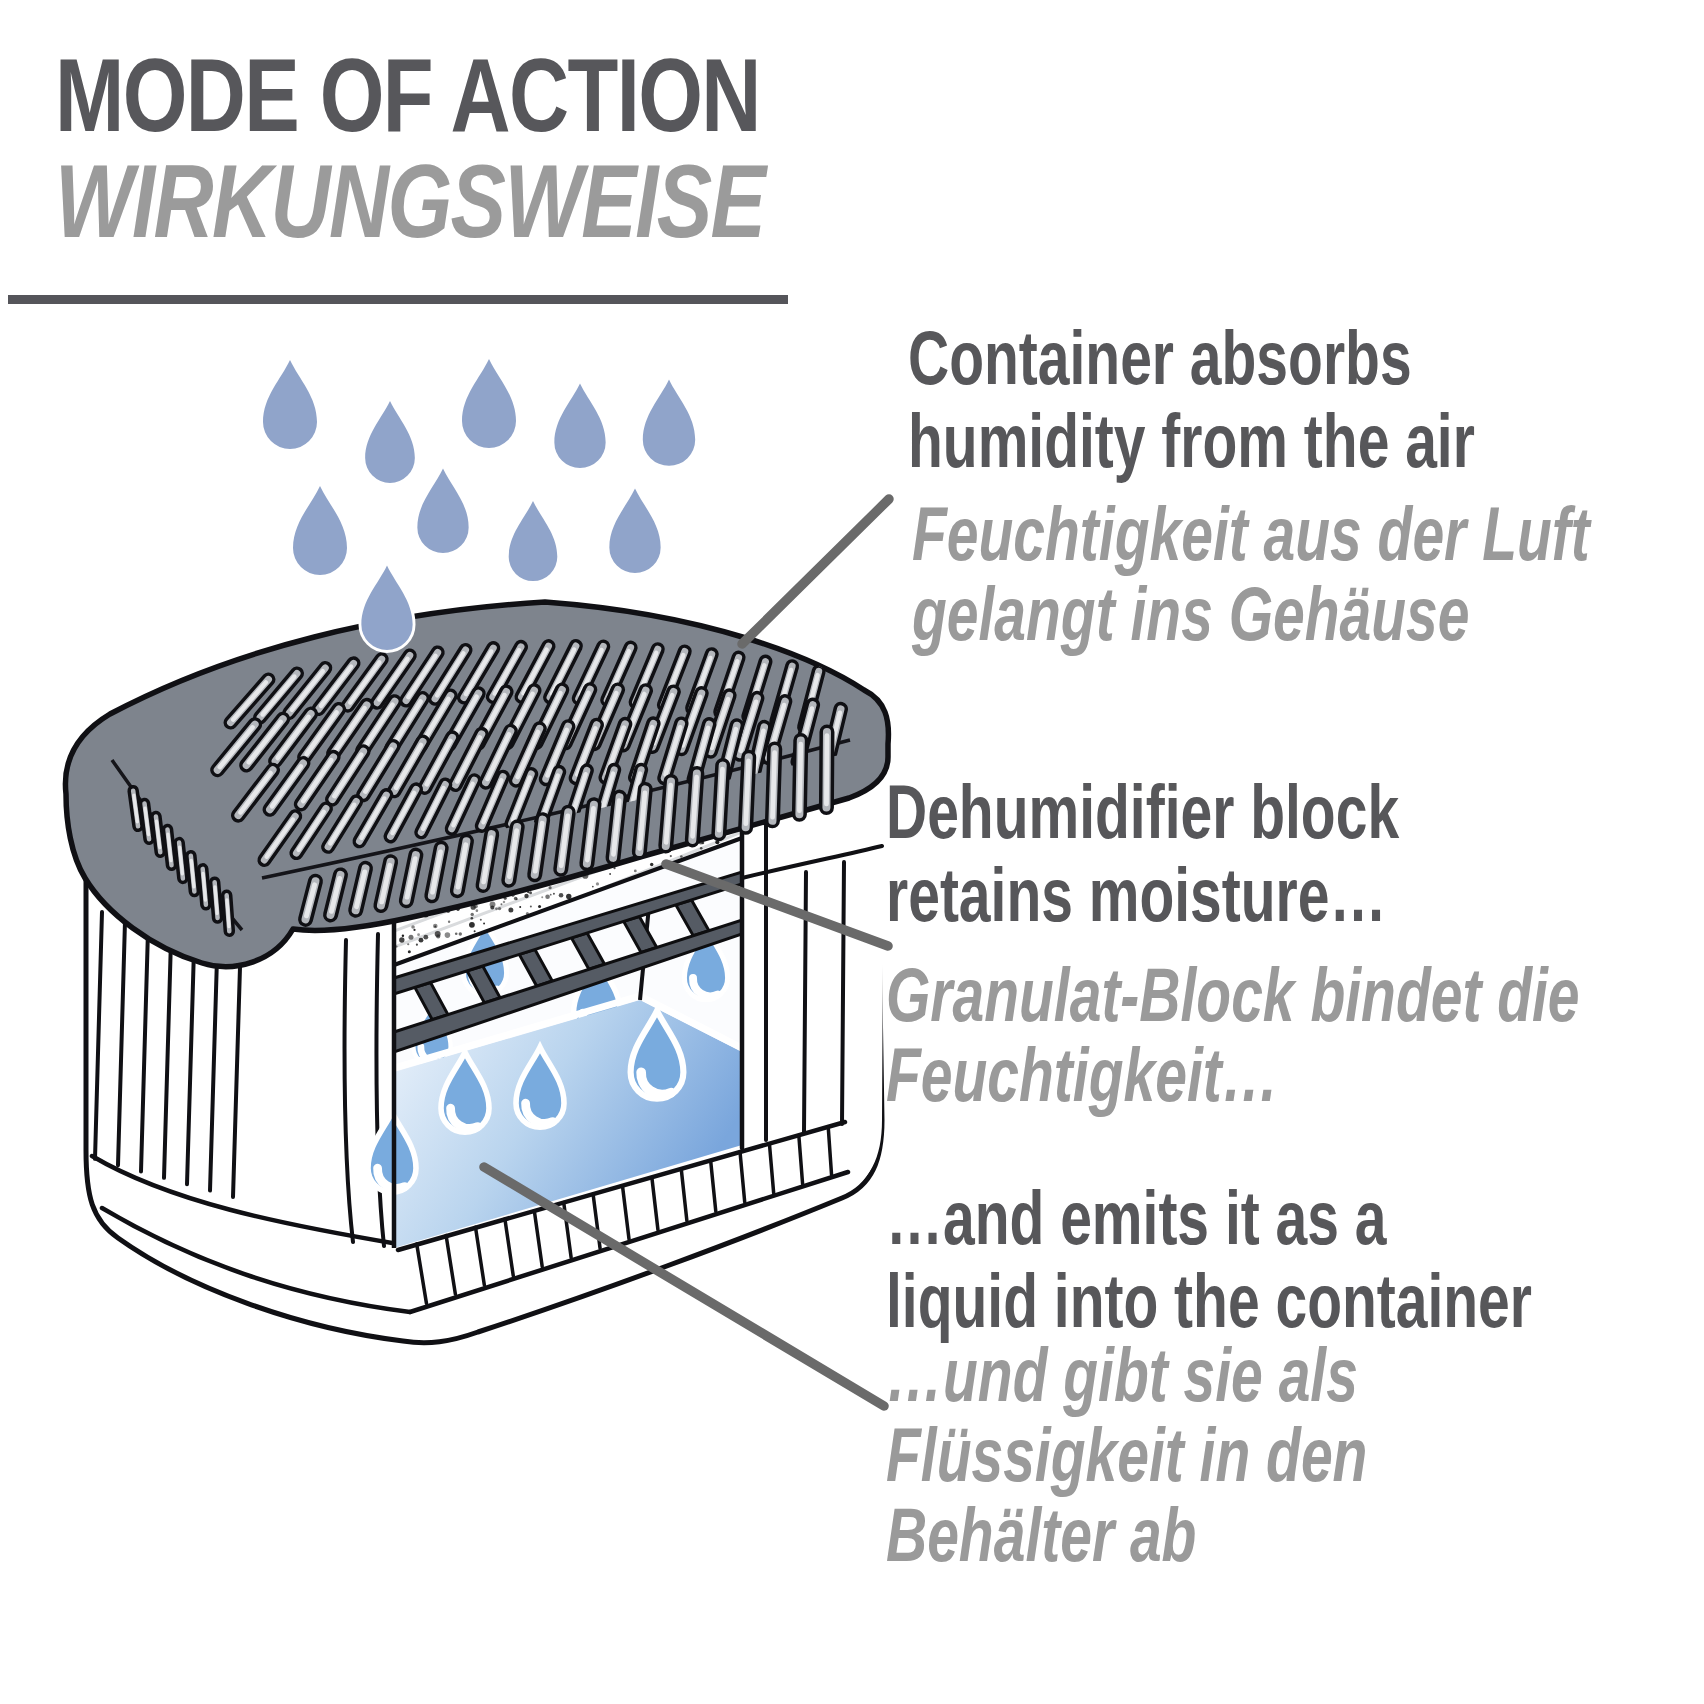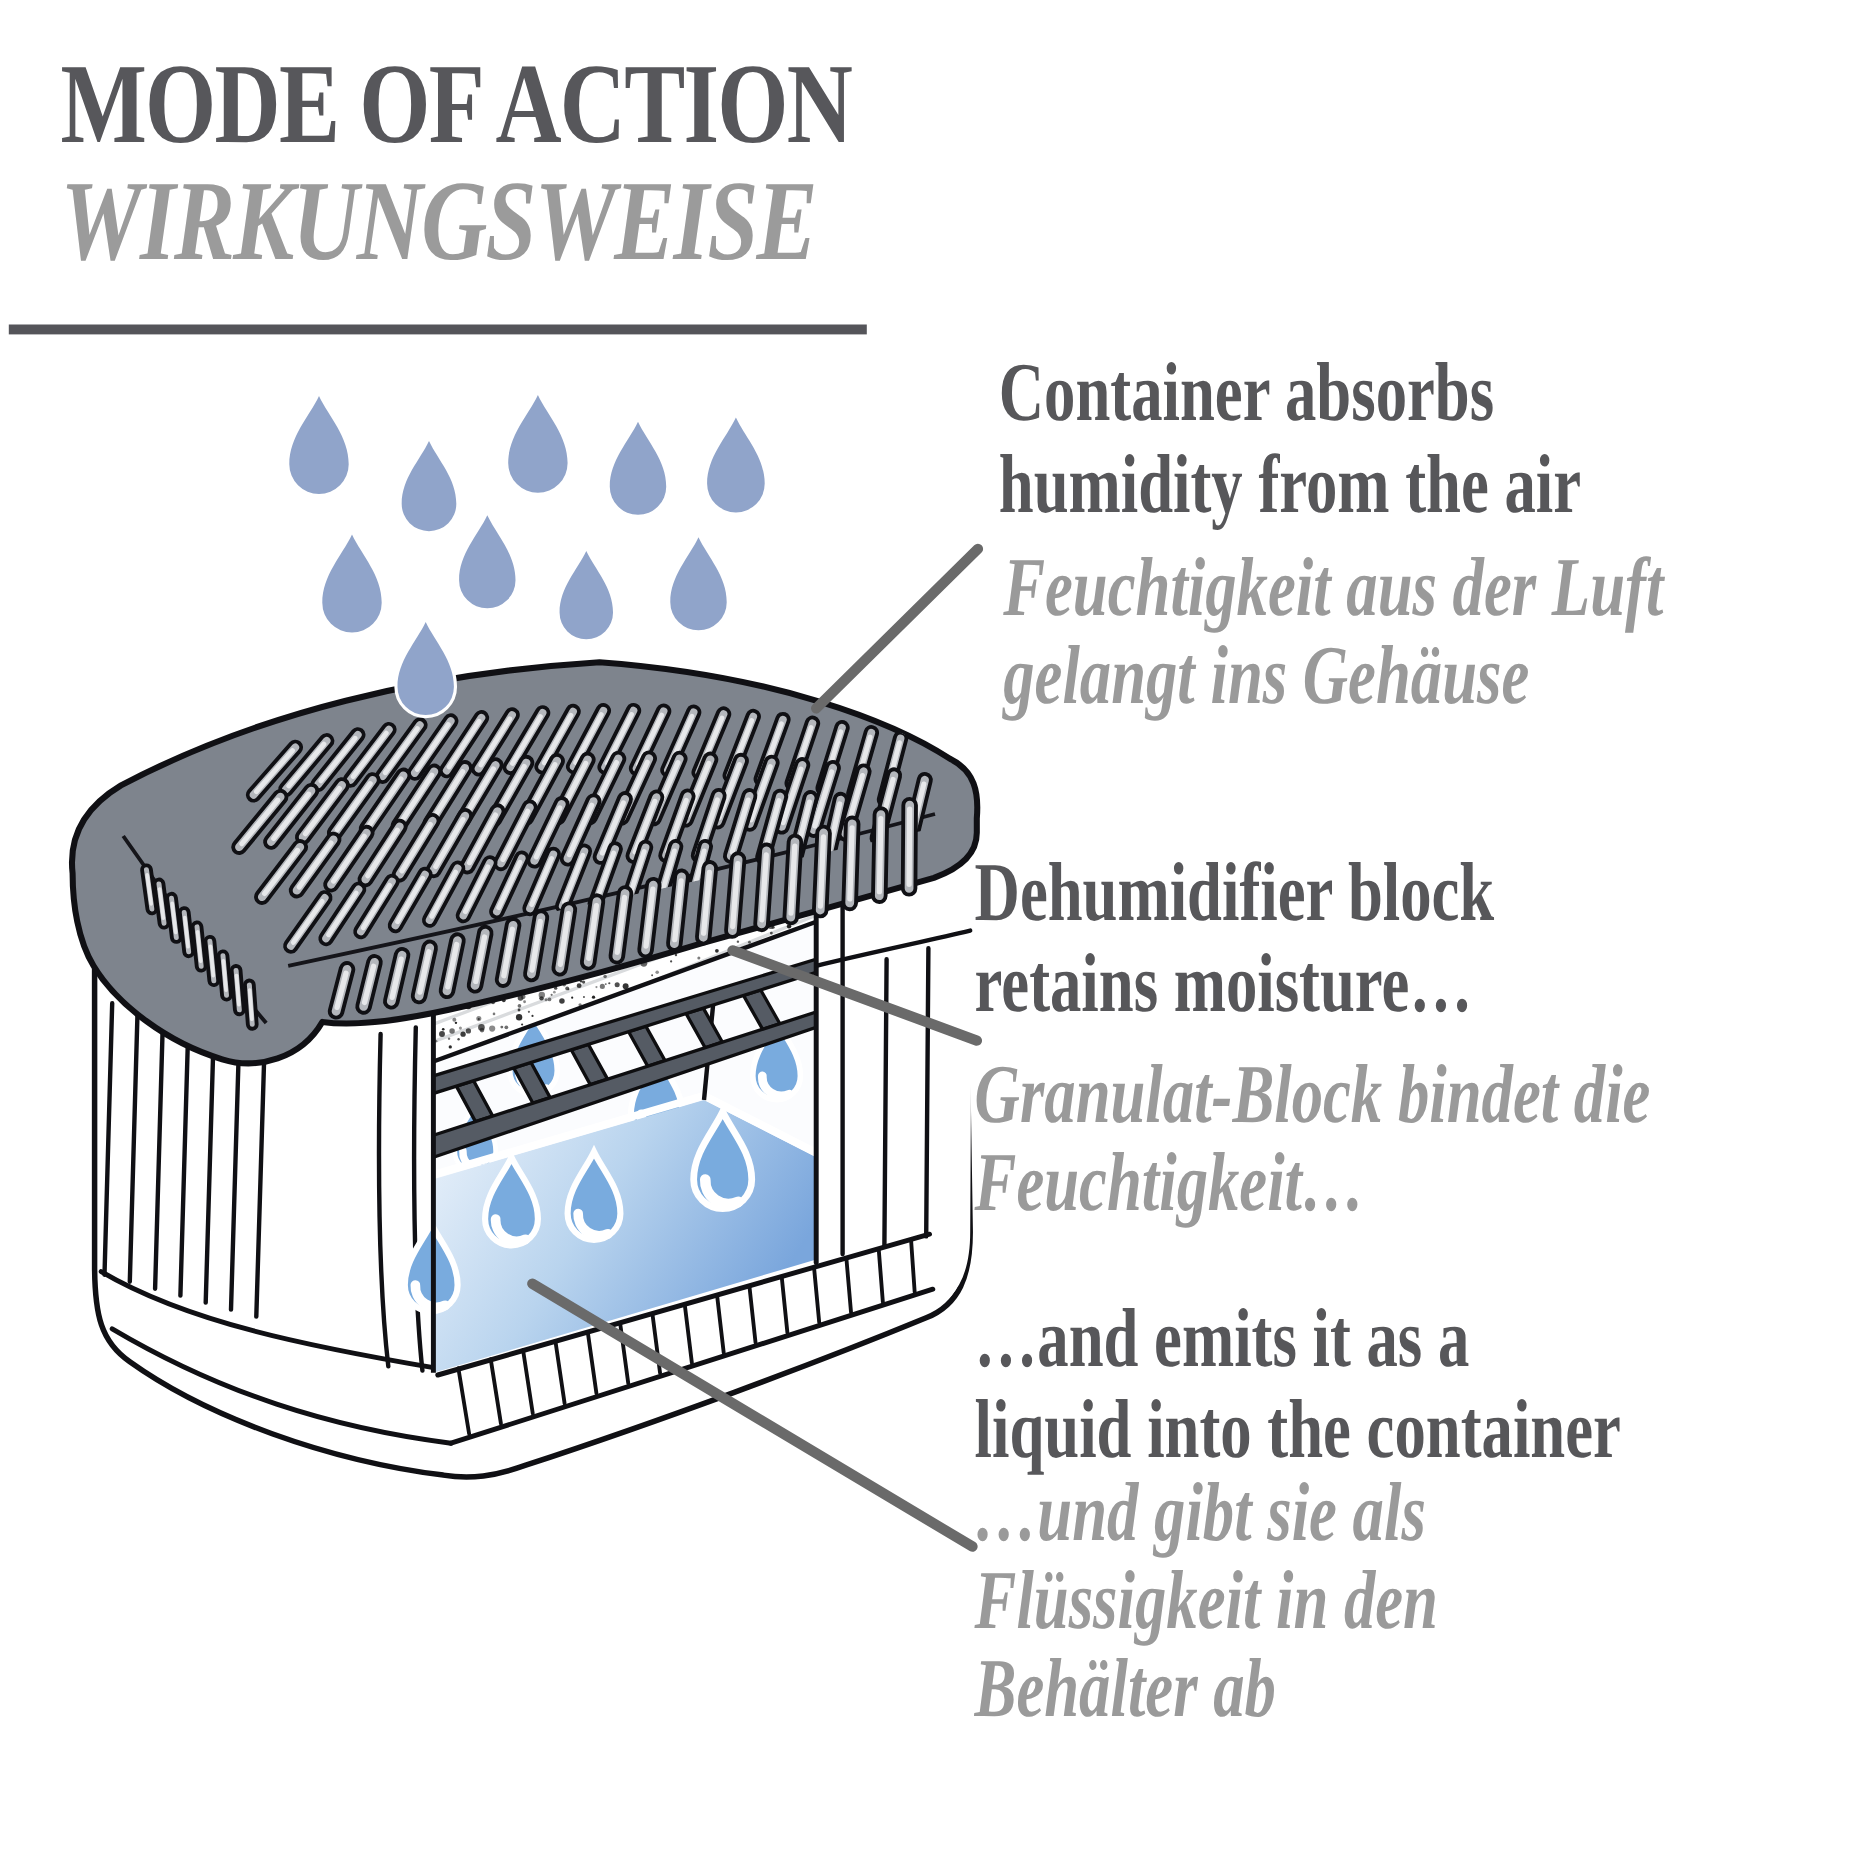--- a/index.html
+++ b/index.html
@@ -1,18 +1,18 @@
 <!DOCTYPE html>
 <html><head>
 <meta charset="utf-8">
 <style>
   html,body{margin:0;padding:0;background:#ffffff;}
   .stage{
     position:relative;width:1704px;height:1704px;background:#fff;overflow:hidden;
-    font-family:Liberation Serif, serif;
+    font-family:Liberation Sans, sans-serif;
   }
   .stage svg{position:absolute;left:0;top:0;}
   .txt{position:absolute;white-space:nowrap;transform-origin:left top;}
   .title-en{
     left:55px;top:36px;font-size:104px;font-weight:bold;line-height:118px;
     color:#57575b;transform:scaleX(0.80);letter-spacing:-2px;
   }
   .title-de{
     left:55px;top:142px;font-size:104px;font-weight:bold;font-style:italic;line-height:118px;
     color:#9b9b9b;transform:scaleX(0.80);letter-spacing:-2px;

